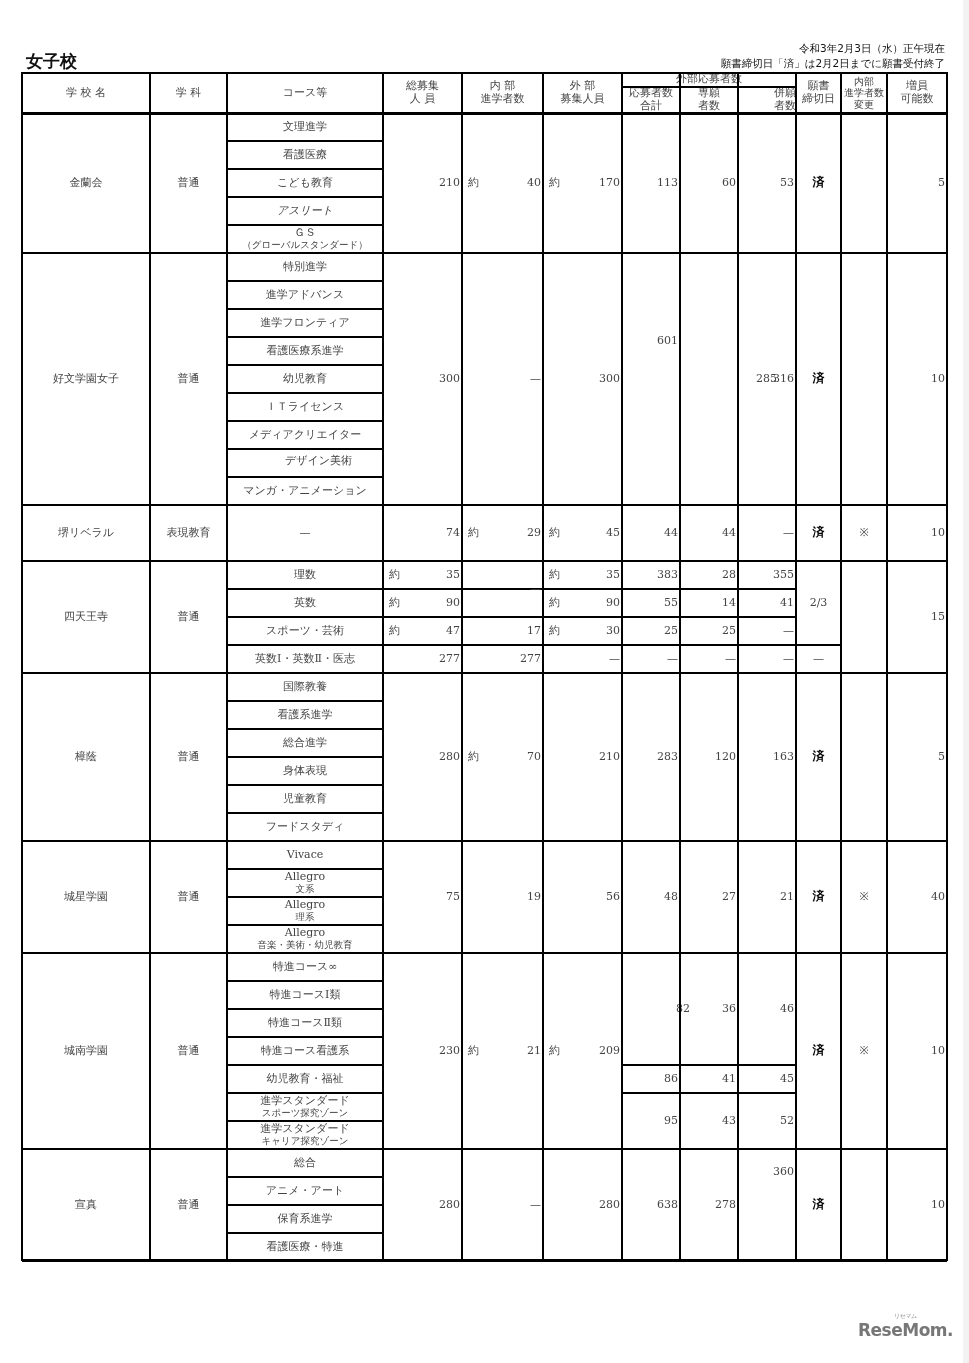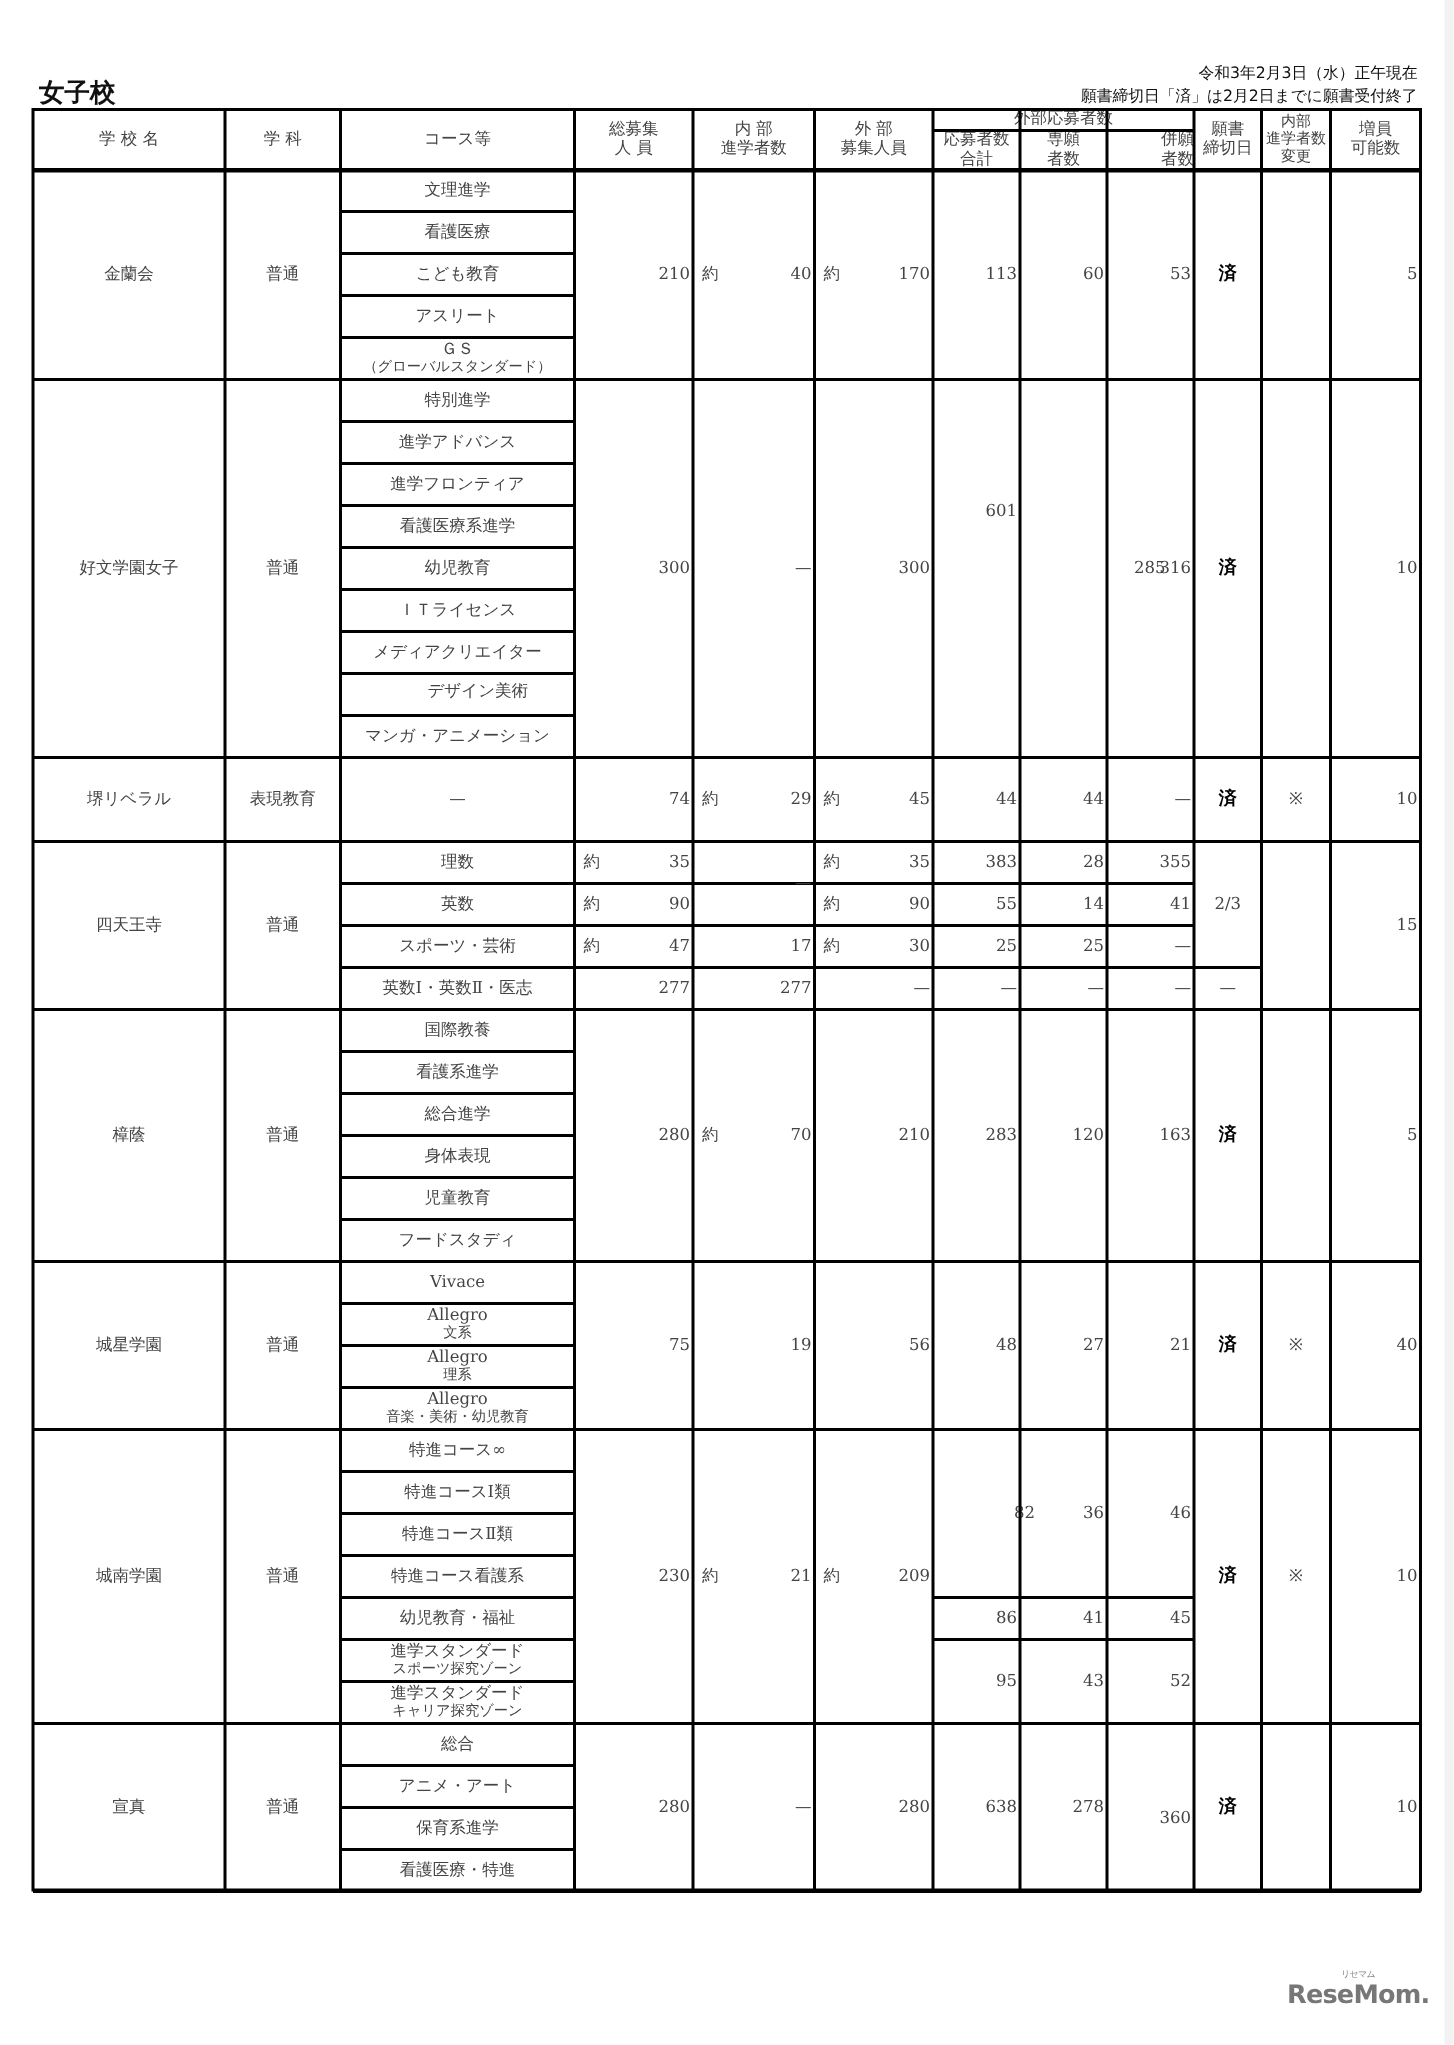--- a/index.html
+++ b/index.html
@@ -91,21 +91,21 @@
       <div>文理進学</div>
     </div>
     <div class="c ctr course" style="left: 227px; top: 141px; width: 156px; height: 28px; flex-direction: column;">
       <div>看護医療</div>
     </div>
     <div class="line" style="left: 227px; top: 140px; width: 156px; height: 2px;"></div>
     <div class="c ctr course" style="left: 227px; top: 169px; width: 156px; height: 28px; flex-direction: column;">
       <div>こども教育</div>
     </div>
     <div class="line" style="left: 227px; top: 168px; width: 156px; height: 2px;"></div>
-    <div class="c ctr course" style="left: 227px; top: 197px; width: 156px; height: 28px; flex-direction: column;">
+    <div class="c ctr course" style="left: 227px; top: 197px; width: 156px; height: 28px; flex-direction: column; font-style: italic;">
       <div>アスリート</div>
     </div>
     <div class="line" style="left: 227px; top: 196px; width: 156px; height: 2px;"></div>
     <div class="c ctr course" style="left: 227px; top: 225px; width: 156px; height: 28px; flex-direction: column;">
       <div>ＧＳ</div>
       <div class="small">（グローバルスタンダード）</div>
     </div>
     <div class="line" style="left: 227px; top: 224px; width: 156px; height: 2px;"></div>
     <div class="c rt" style="left: 383px; top: 113px; width: 79px; height: 140px;">
       <div>210</div>
@@ -583,21 +583,21 @@
     </div>
     <div class="c rt" style="left: 543px; top: 1149px; width: 79px; height: 112px;">
       <div>280</div>
     </div>
     <div class="c rt" style="left: 622px; top: 1149px; width: 58px; height: 112px;">
       <div>638</div>
     </div>
     <div class="c rt" style="left: 680px; top: 1149px; width: 58px; height: 112px;">
       <div>278</div>
     </div>
-    <div class="c rt" style="left: 738px; top: 1156px; width: 58px; height: 112px;">
+    <div class="c rt" style="left: 738px; top: 1116px; width: 58px; height: 112px;">
       <div>360</div>
     </div>
     <div class="c ctr bold" style="left: 796px; top: 1149px; width: 45px; height: 112px; flex-direction: column;">
       <div>済</div>
     </div>
     <div class="c ctr" style="left: 841px; top: 1149px; width: 46px; height: 112px; flex-direction: column;">
       <div></div>
     </div>
     <div class="c rt" style="left: 887px; top: 1149px; width: 60px; height: 112px;">
       <div>10</div>

